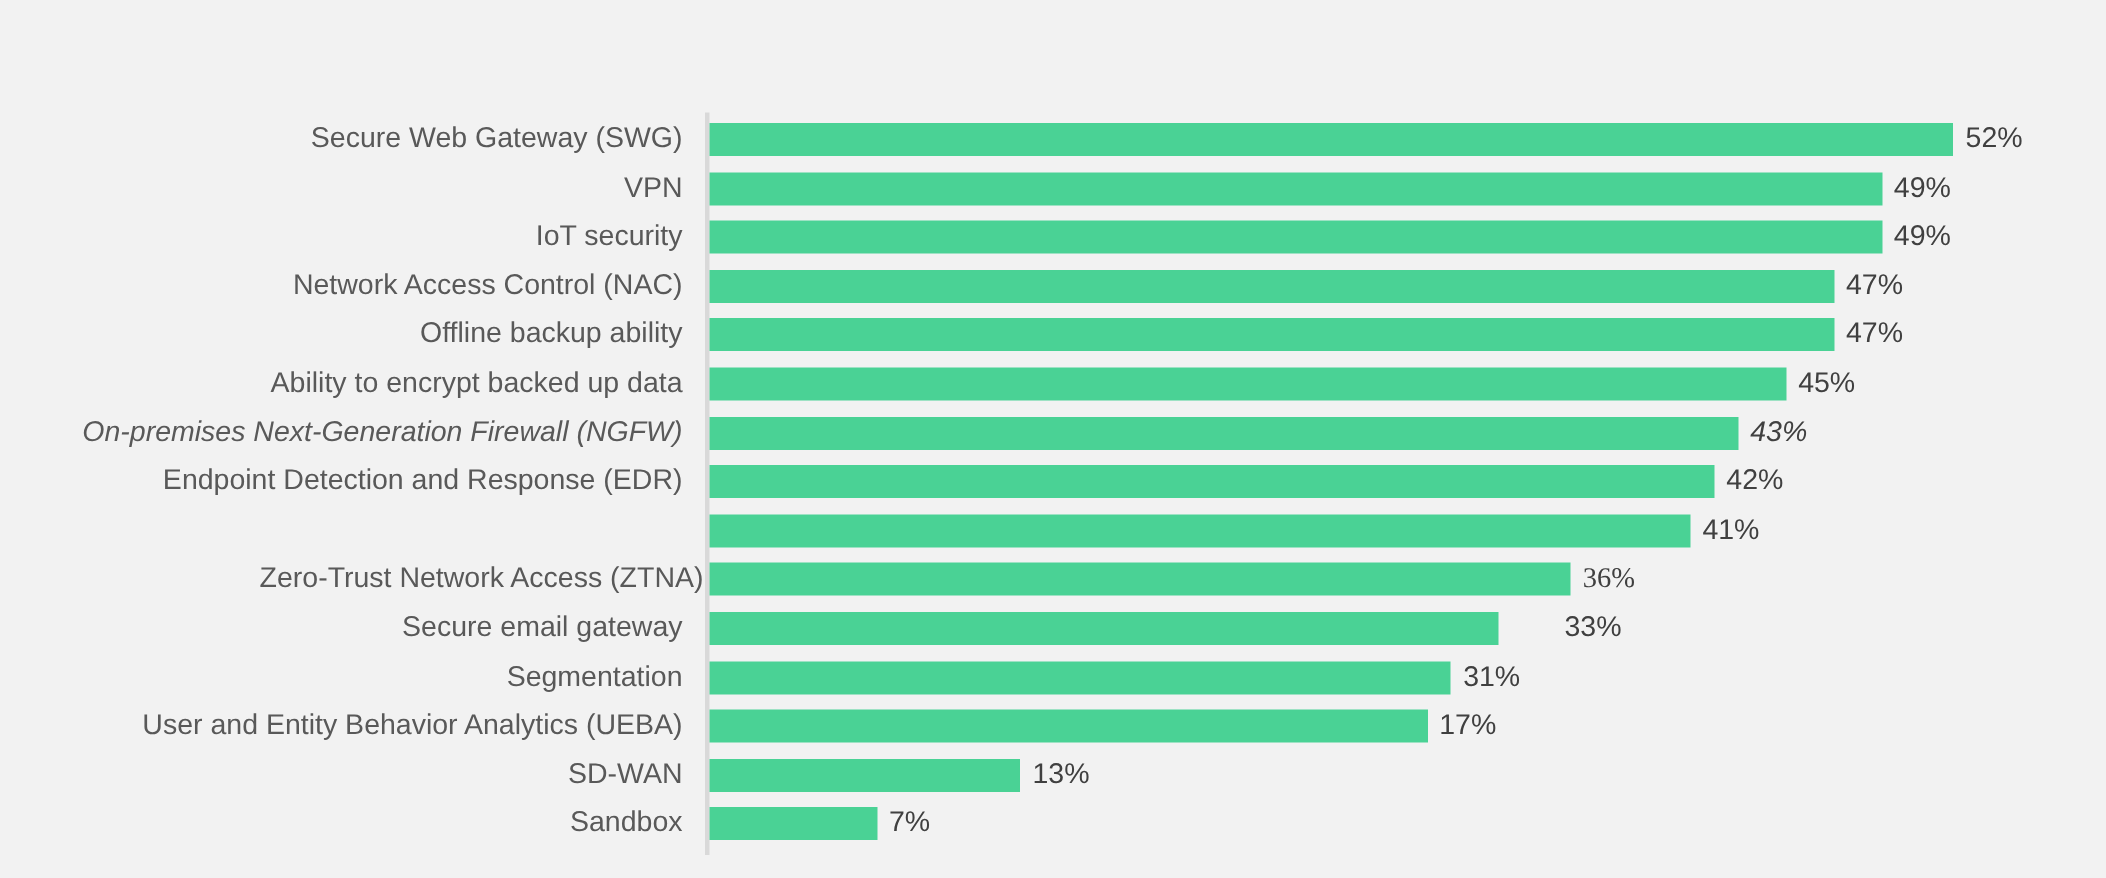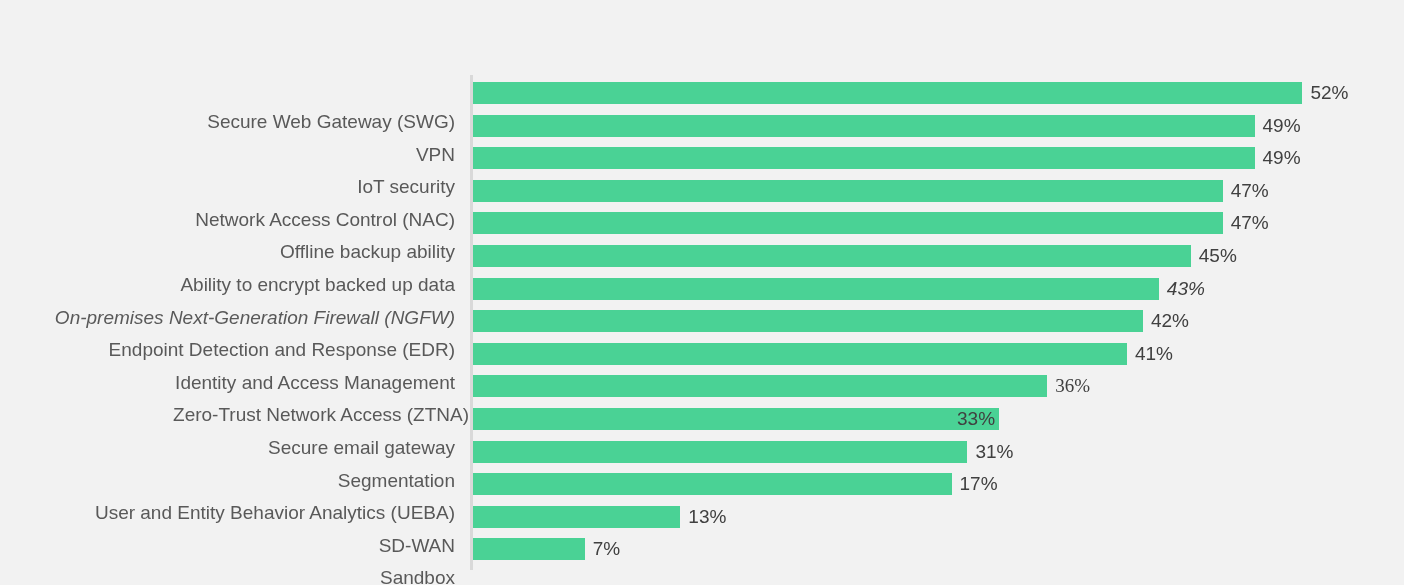--- a/index.html
+++ b/index.html
@@ -54,21 +54,20 @@
   .bar-label {
     position: absolute;
     right: 949px; 
     top: 0;
     height: 32px;
     line-height: 32px;
     font-size: 19px;
     color: #595959;
     text-align: left;
     white-space: nowrap;
-    margin-top: 29px;
   }
   .bar-track {
     position: absolute;
     left: 473px;
     top: 0;
     height: 32px;
   }
   .bar-fill {
     position: absolute;
     left: 0;
@@ -145,39 +144,38 @@
           <div class="bar-value" style="left: 1166.85px;">43%</div>
         </div>
         <div class="bar-row" style="top: 305.2px;">
           <div class="bar-label">Endpoint Detection and Response (EDR)</div>
           <div class="bar-track" style="width: 669.9px;">
             <div class="bar-fill" style="width: 669.9px; background: rgb(74, 210, 149);"></div>
           </div>
           <div class="bar-value" style="left: 1150.9px;">42%</div>
         </div>
         <div class="bar-row" style="top: 337.8px;">
-          <div class="bar-label">Identity and Access Management</div>
           <div class="bar-track" style="width: 653.95px;">
             <div class="bar-fill" style="width: 653.95px; background: rgb(74, 210, 149);"></div>
           </div>
           <div class="bar-value" style="left: 1134.95px; text-align: right;">41%</div>
         </div>
         <div class="bar-row" style="top: 370.4px; padding-left: 14px;">
           <div class="bar-label">Zero-Trust Network Access (ZTNA)</div>
           <div class="bar-track" style="width: 574.2px;">
             <div class="bar-fill" style="width: 574.2px; background: rgb(74, 210, 149);"></div>
           </div>
           <div class="bar-value" style="left: 1055.2px; font-family: Liberation Serif, serif;">36%</div>
         </div>
         <div class="bar-row" style="top: 403px;">
           <div class="bar-label">Secure email gateway</div>
           <div class="bar-track" style="width: 526.35px;">
             <div class="bar-fill" style="width: 526.35px; background: rgb(74, 210, 149);"></div>
           </div>
-          <div class="bar-value" style="left: 957px; text-align: right;">33%</div>
+          <div class="bar-value" style="left: 1043px; text-align: right;">33%</div>
         </div>
         <div class="bar-row" style="top: 435.6px;">
           <div class="bar-label">Segmentation</div>
           <div class="bar-track" style="width: 494.45px;">
             <div class="bar-fill" style="width: 494.45px; background: rgb(74, 210, 149);"></div>
           </div>
           <div class="bar-value" style="left: 975.45px;">31%</div>
         </div>
         <div class="bar-row" style="top: 468.2px;">
           <div class="bar-label">User and Entity Behavior Analytics (UEBA)</div>

